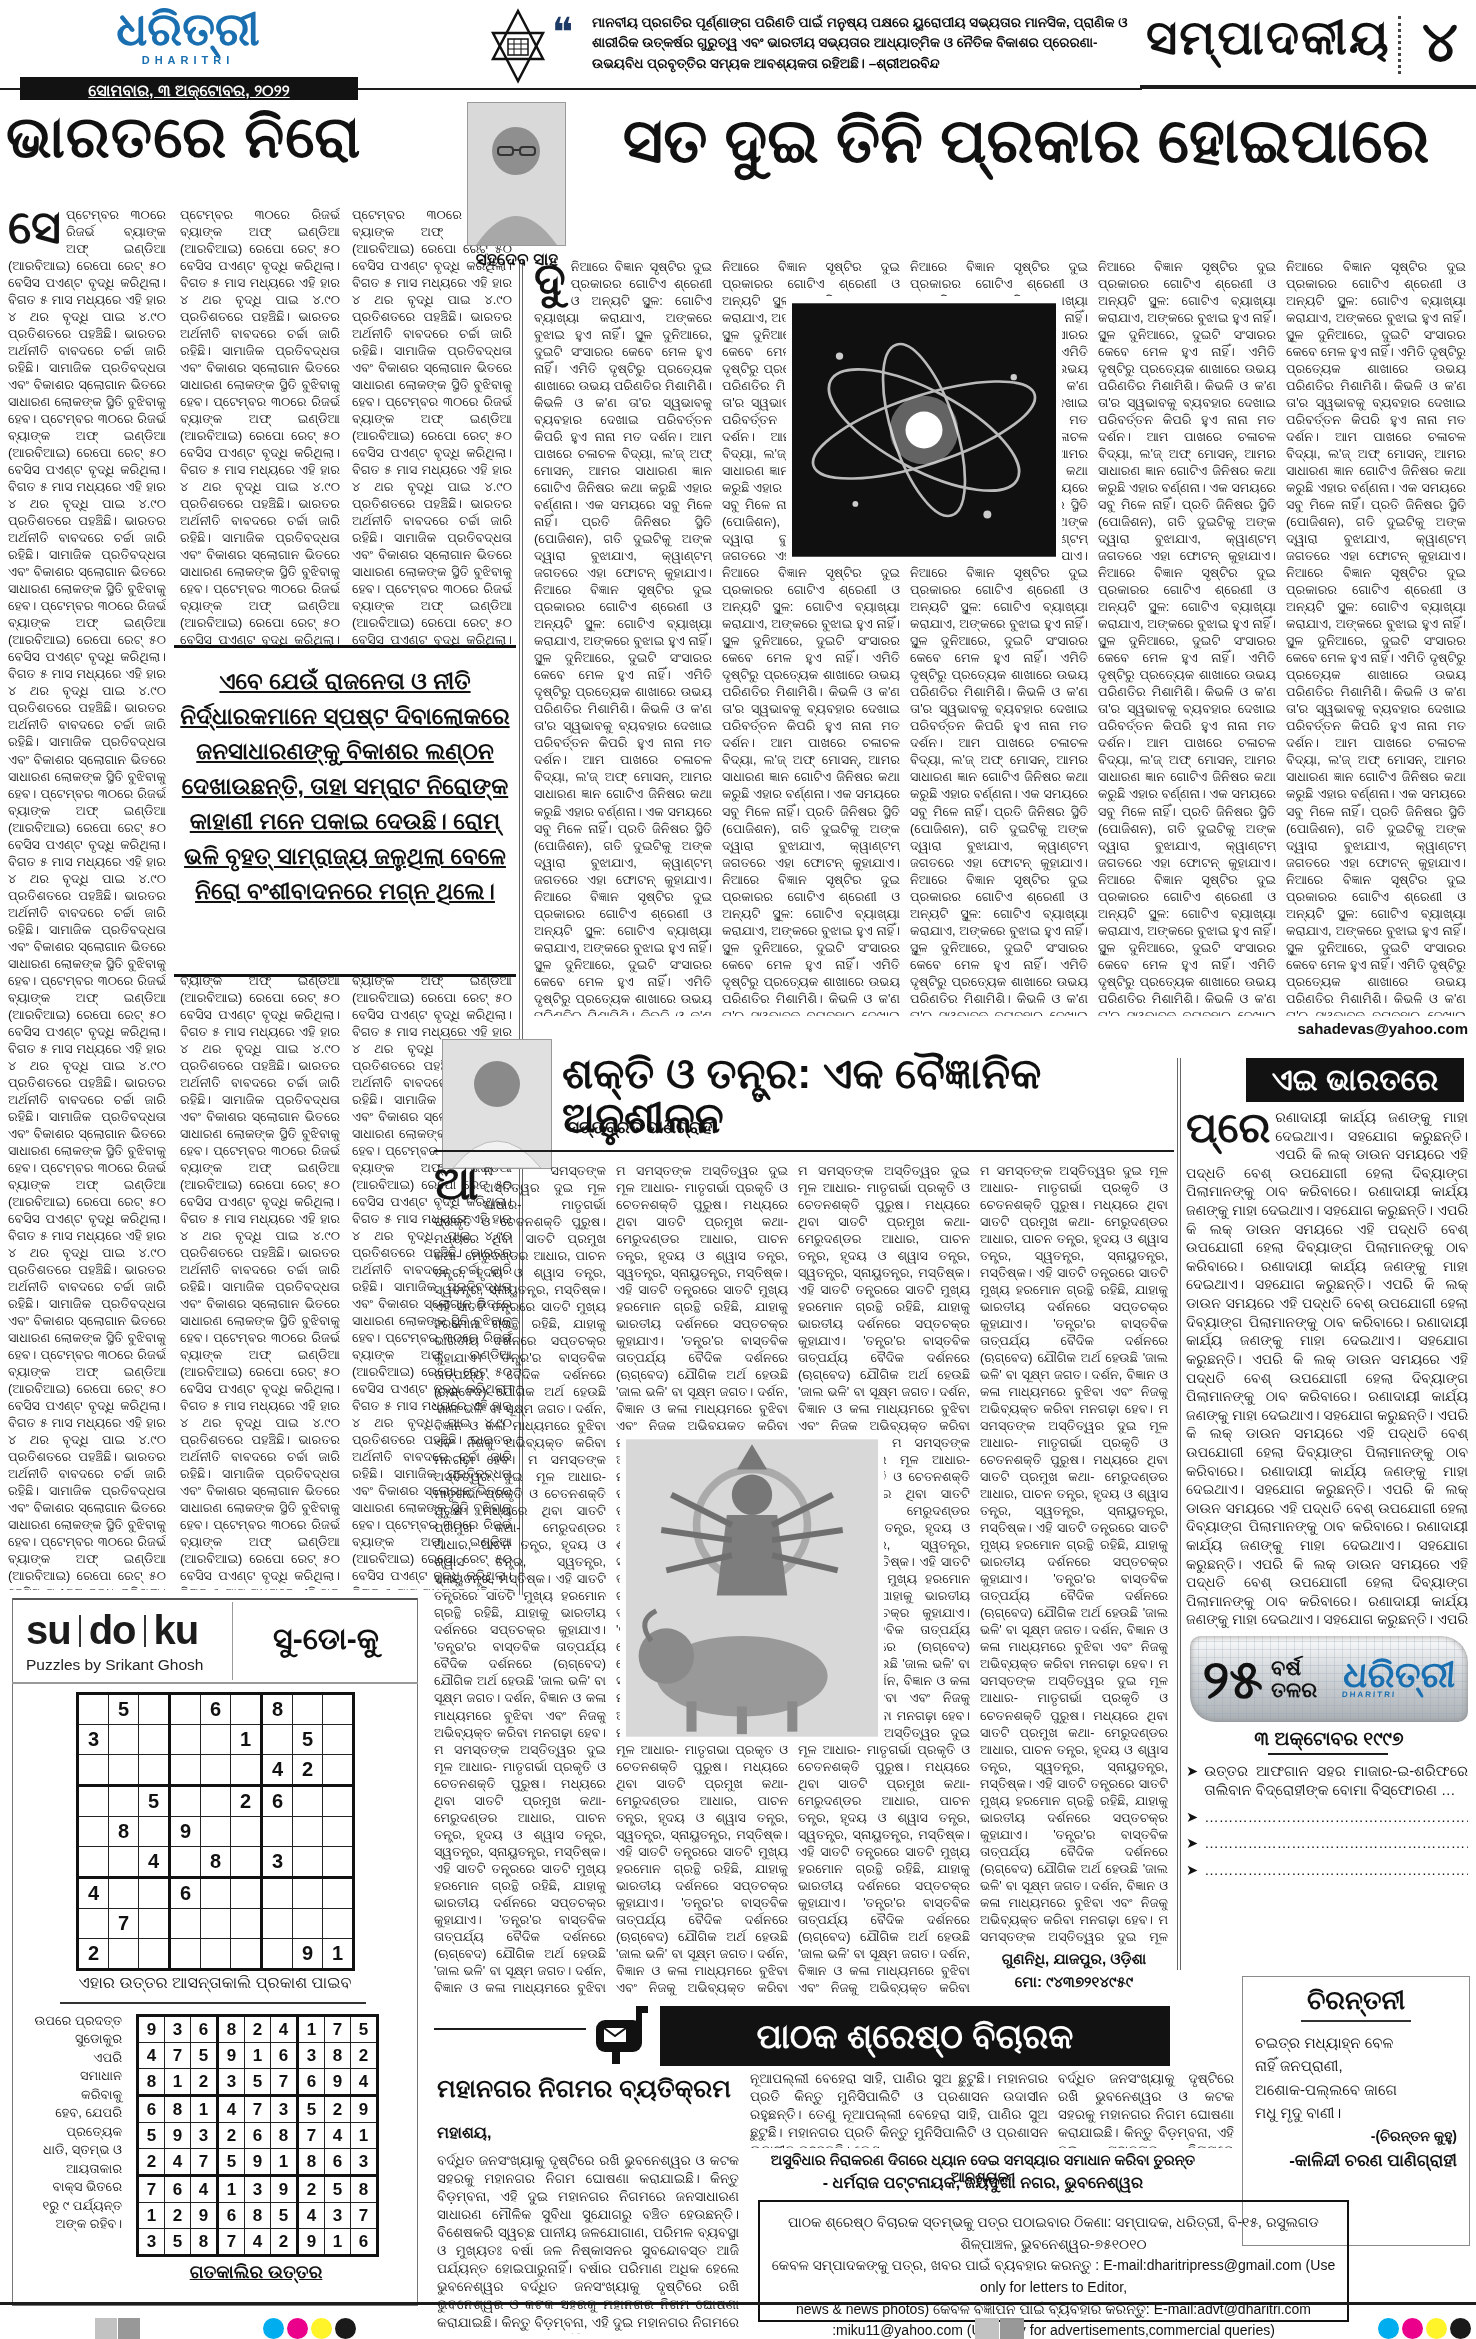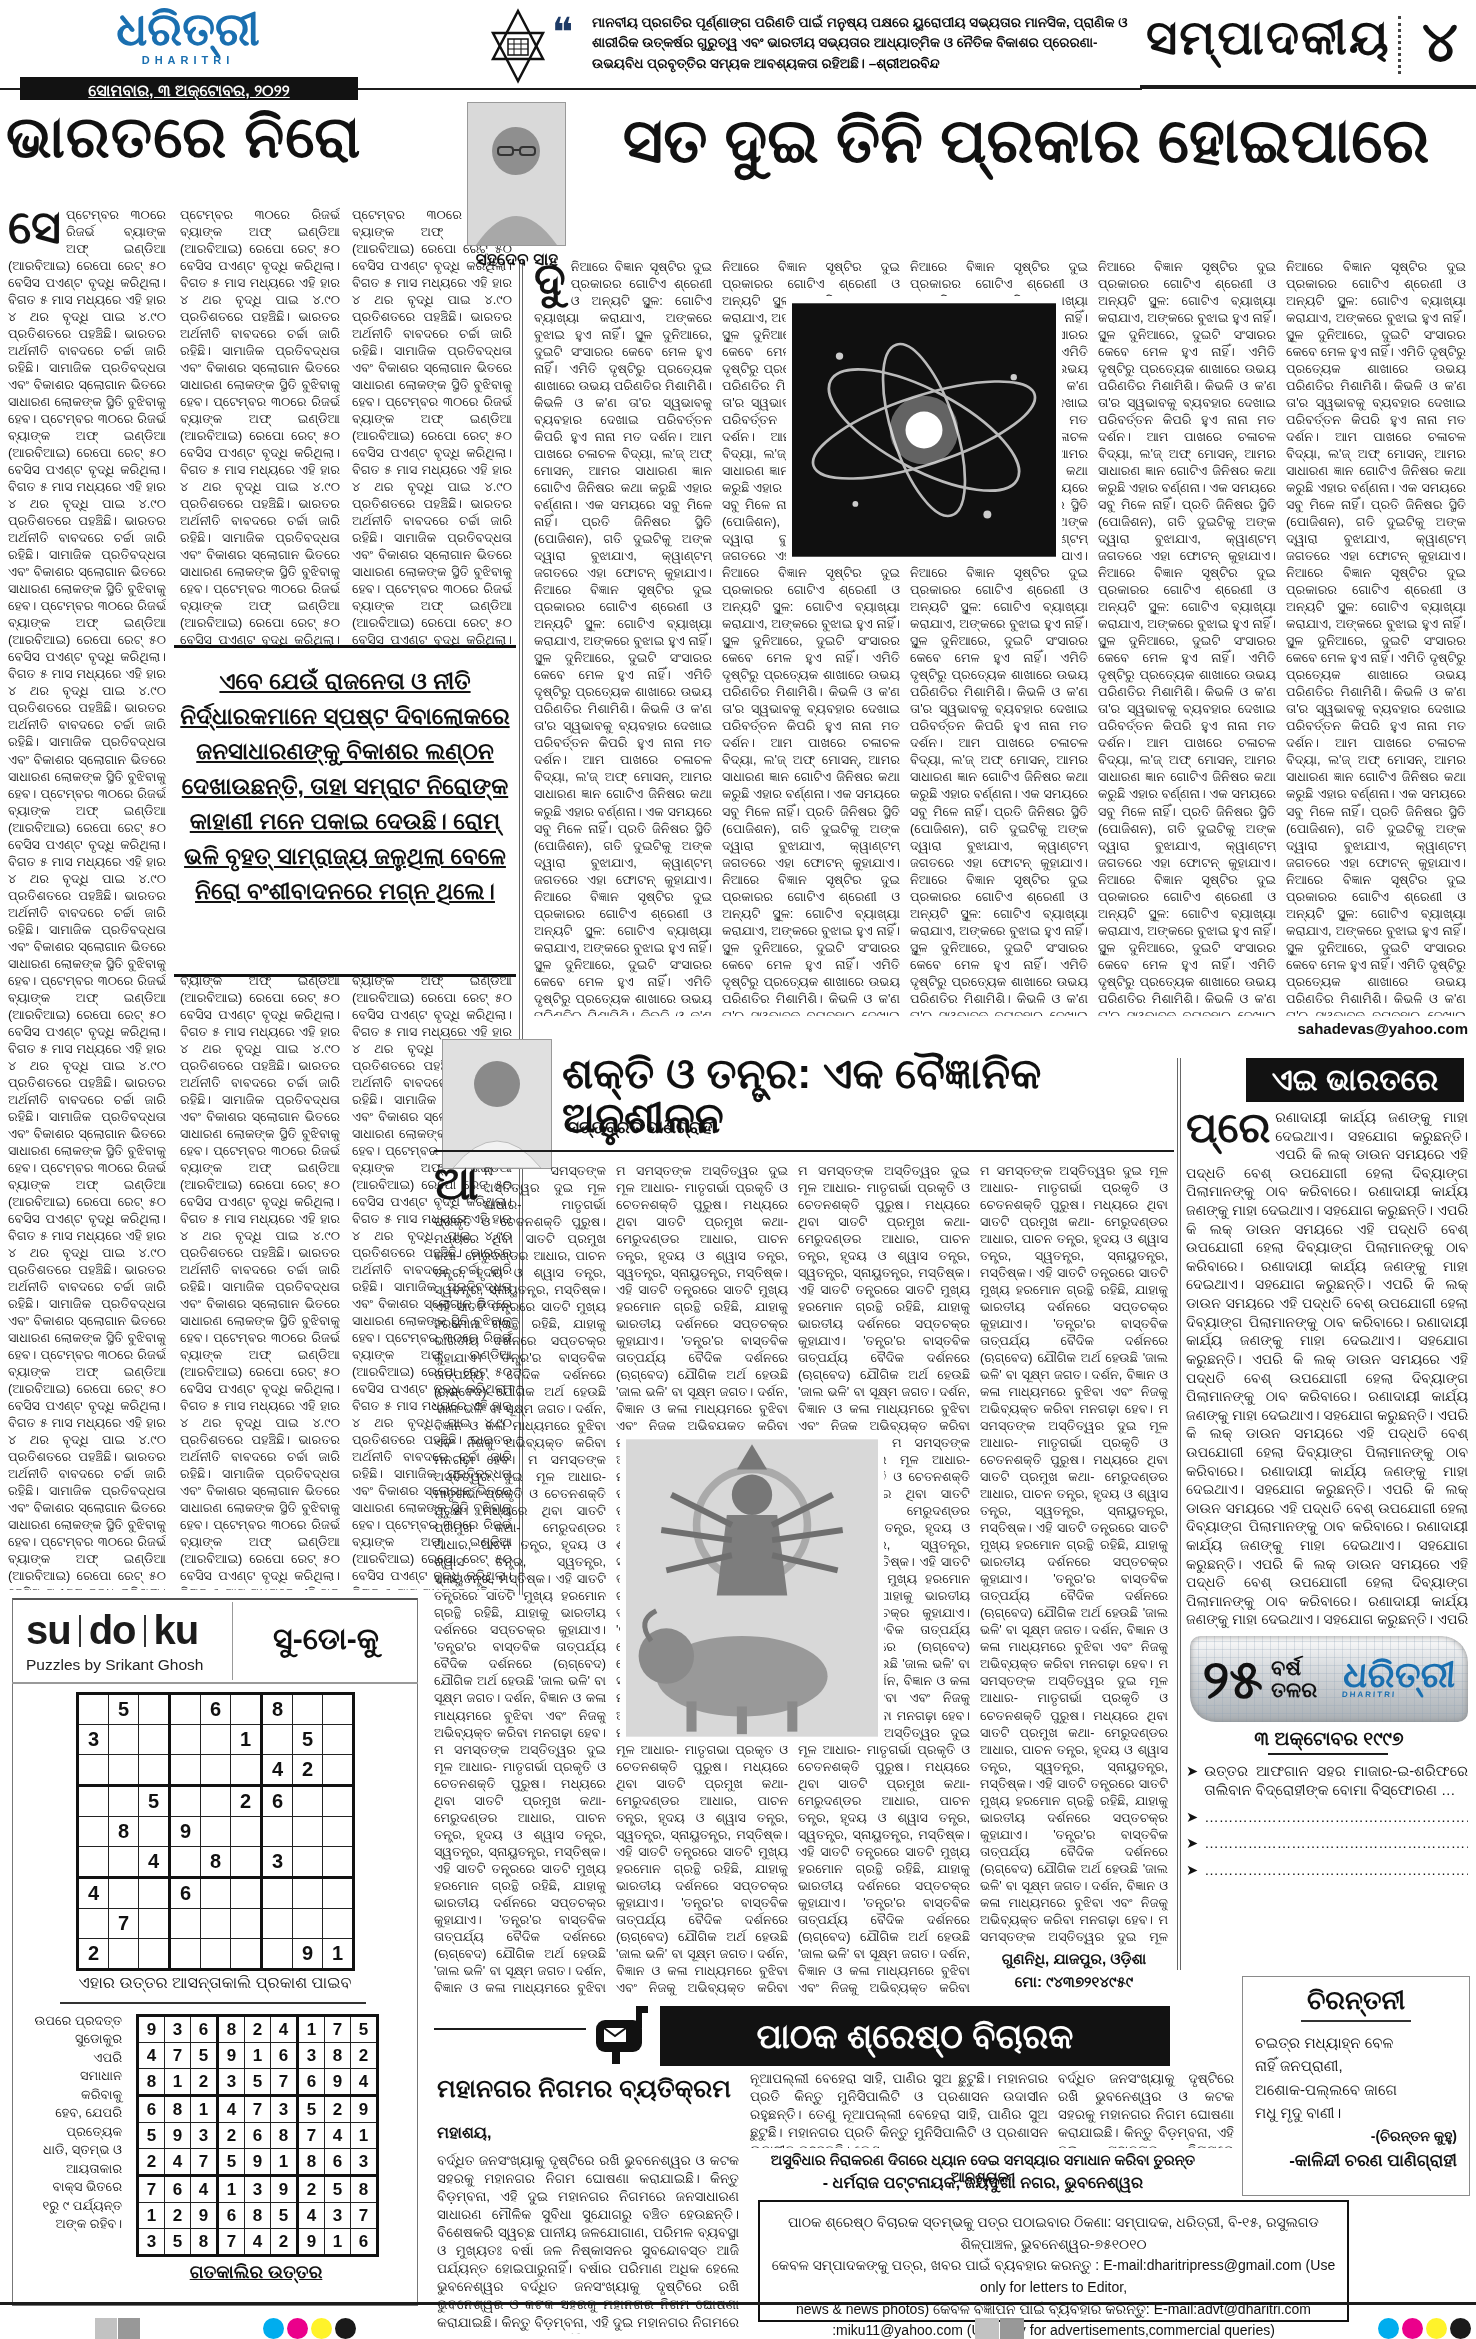--- a/index.html
+++ b/index.html
@@ -242,21 +242,21 @@
       <div class="bullet-item">
         <span class="bullet-marker">➤</span>
         <span>……………………………………………………</span>
       </div>
       <div class="bullet-item">
         <span class="bullet-marker">➤</span>
         <span>……………………………………………………</span>
       </div>
     </div>
 
-  <div class="abs chir-box" style="left:1242px;top:1976px;width:228px;height:220px;">
+  <div class="abs chir-box" style="left:1242px;top:1976px;width:228px;height:270px;">
     <div class="chir-title">ଚିରନ୍ତନୀ</div>
     <div class="chir-rule"></div>
     <div class="chir-poem">ଚଇତ୍ର ମଧ୍ୟାହ୍ନ ବେଳ
 ନାହିଁ ଜନପ୍ରାଣୀ,
 ଅଶୋକ-ପଲ୍ଲବେ ଜାଗେ
 ମଧୁ ମୃଦୁ ବାଣୀ।</div>
     <div class="chir-src">-(ଚିରନ୍ତନ କୁହୁ)</div>
     <div class="chir-author">-କାଳିନ୍ଦୀ ଚରଣ ପାଣିଗ୍ରାହୀ</div>
   </div>
 

